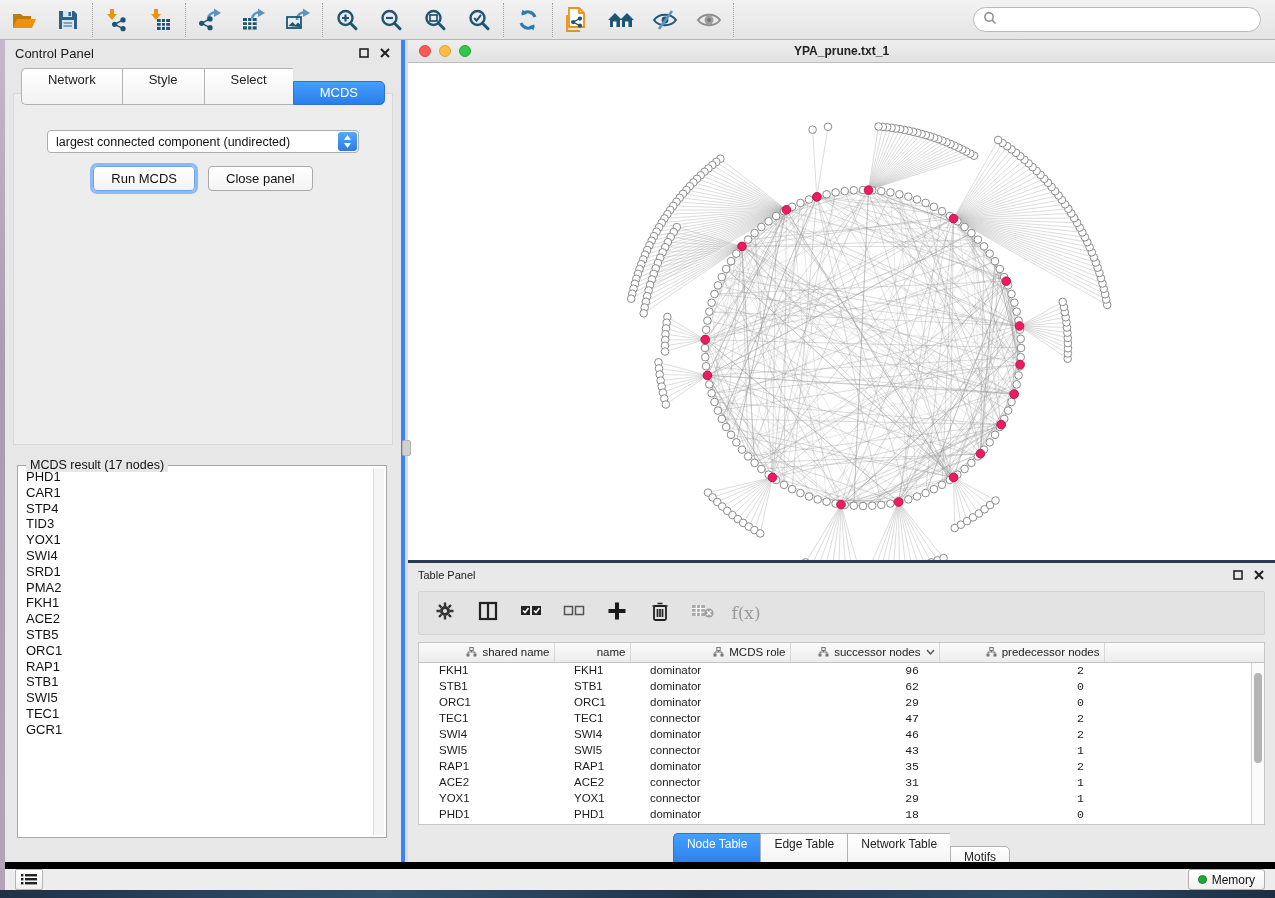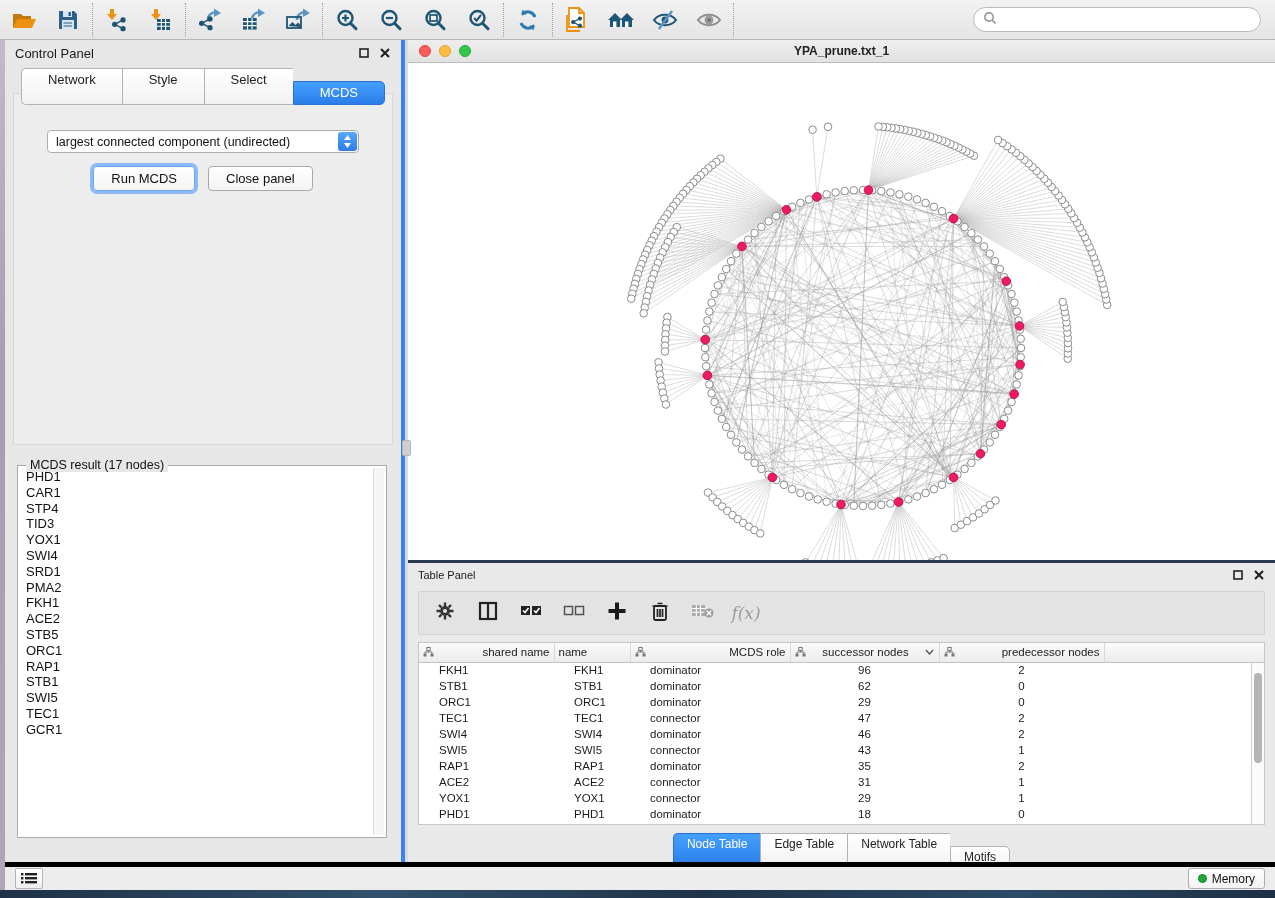--- a/index.html
+++ b/index.html
@@ -81,39 +81,39 @@
   .tl.green { background:#34c84a; border:1px solid #23a837;}
   .net-title { font-size:12px; font-weight:700; color:#222;}
   .net-canvas { position:relative; width:100%; height:497px; background:#fff; overflow:hidden;}
   
   .table-panel { position:absolute; left:408px; top:563px; right:0; bottom:36px; background:#e9e9e9;}
   .tp-header { height:24px; display:flex; align-items:center; padding:0 10px;}
   .tp-title { font-size:11px; color:#1b1b1b;}
   .tp-toolbar { margin:4px 10px 0 10px; height:44px; background:#e3e3e3;
     border:1px solid #d2d2d2; border-radius:2px; display:flex; align-items:center; gap:19px; padding:0 14px;}
   .tp-tool { display:flex; align-items:center; justify-content:center; width:24px; height:24px; cursor:default;}
-  .fx-label { font-size:17px; font-style:italic; font-family:"DejaVu Serif",serif; color:#9a9a9a;}
+  .fx-label { font-size:17px; font-family:"DejaVu Serif",serif; color:#9a9a9a;}
   .tbl-wrap { position:relative; margin:7px 10px 0 10px; background:#fff; border:1px solid #c6c6c6; height:183px; overflow:hidden;}
   .tbl { width:100%; border-collapse:collapse; table-layout:fixed;}
   .tbl th { background:linear-gradient(180deg,#fafafa,#ececec); border-right:1px solid #d8d8d8;
     border-bottom:1px solid #c2c2c2; font-size:11.5px; font-weight:400; color:#222;
     height:19px; white-space:nowrap; overflow:hidden;}
-  .th-inner { display:flex; align-items:center; justify-content:space-between; gap:5px; padding:0 4px;}
+  .th-inner { display:flex; align-items:center; justify-content:flex-end; gap:5px; padding:0 4px;}
   .tbl td { font-size:11.5px; color:#1c1c1c; height:16px; padding:0 4px 0 20px;
     white-space:nowrap; overflow:hidden;}
-  .tbl td.num { text-align:center; padding-right:20px;}
+  .tbl td.num { text-align:right; padding-right:20px;font-family:Liberation Mono, monospace;}
   .tbl-scroll { position:absolute; top:20px; bottom:0; right:0; width:13px;
     background:#fbfbfb; border-left:1px solid #d0d0d0;}
   .tbl-thumb { position:absolute; left:2px; right:2px; top:10px; height:90px;
     background:#b5b5b5; border-radius:5px;}
   .tp-tabs { display:flex; justify-content:center; margin-top:8px;}
   .tp-tabs .seg-tab { font-size:12px; padding:3px 13px;}
   
   .status-bar { position:absolute; left:5px; right:0; bottom:8px; height:28px;
-    background:#ededed; border-top:5px solid #000000; display:flex; align-items:center; padding:0 10px; z-index:4;}
+    background:#ededed; border-top:7px solid #000000; display:flex; align-items:center; padding:0 10px; z-index:4;}
   .list-btn { width:28px; height:21px; background:linear-gradient(180deg,#fff,#f0f0f0);
     border:1px solid #b5b5b5; border-radius:2px; display:flex; align-items:center; justify-content:center; cursor:default;}
   .memory-btn { margin-left:auto; height:21px; background:linear-gradient(180deg,#fff,#f2f2f2);
     border:1px solid #afafaf; border-radius:3px; display:flex; align-items:center; gap:5px;
     padding:0 9px; font-size:12px; color:#111; cursor:default;}
   .mem-dot { width:9px; height:9px; border-radius:50%; background:#1fa833; border:1px solid #158226;}
 </style>
 </head>
 <body>
 

